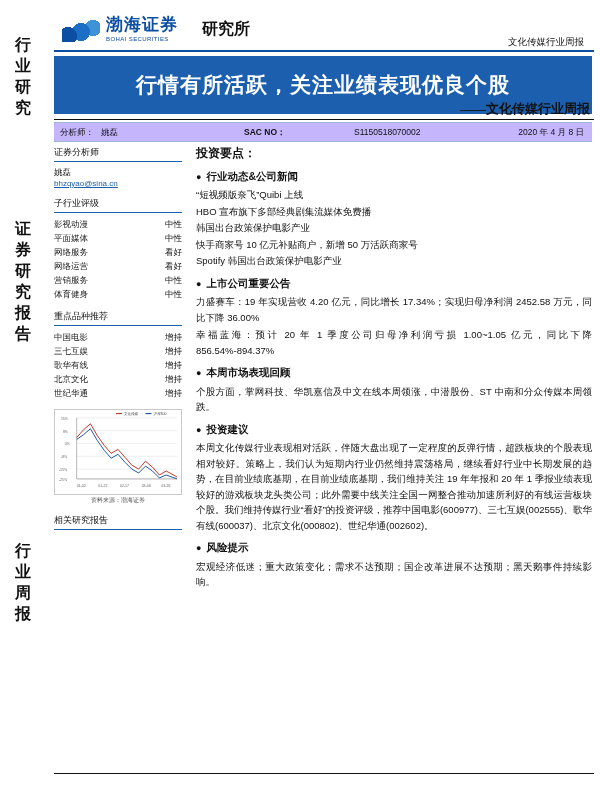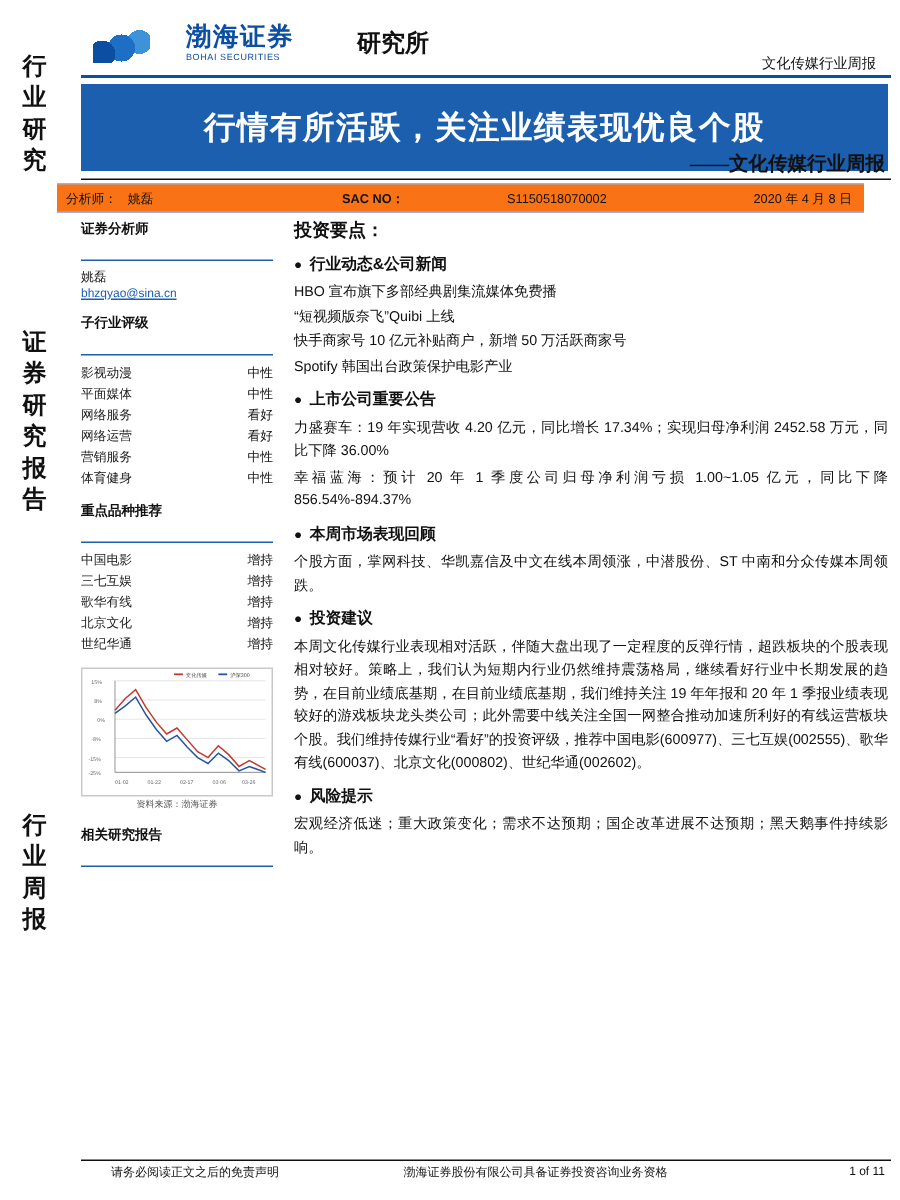--- a/index.html
+++ b/index.html
@@ -29,21 +29,21 @@
   }
   .band-block span{display:block;font-size:16px;line-height:21px;}
   .band-1{top:34px;}
   .band-2{top:218px;}
   .band-3{top:540px;}
 
   
   .header{
     position:absolute;left:46px;top:8px;width:546px;height:46px;
   }
-  .logo-wrap{position:absolute;left:16px;top:4px;display:flex;align-items:center;gap:22px;}
+  .logo-wrap{position:absolute;left:16px;top:4px;display:flex;align-items:center;gap:4px;}
   .logo-mark{
     width:40px;height:34px;position:relative;
   }
   .logo-mark .wave{
     position:absolute;left:0;top:4px;width:38px;height:26px;
     background:
       radial-gradient(circle at 6px 20px, #0b4ea2 0 9px, transparent 9px),
       radial-gradient(circle at 19px 16px, #1c6fc4 0 9px, transparent 9px),
       radial-gradient(circle at 31px 12px, #3e93d8 0 8px, transparent 8px);
   }
@@ -72,38 +72,38 @@
     font-size:21px;font-weight:bold;letter-spacing:1px;
   }
   .subtitle{
     position:absolute;right:10px;top:100px;width:528px;text-align:right;
     font-family:"Liberation Serif", serif;font-size:13px;font-weight:bold;color:#111;
   }
   .sub-rule{position:absolute;left:54px;right:6px;top:119px;height:1px;background:#111;}
 
   
   .analyst-strip{
-    position:absolute;left:38px;top:122px;width:538px;height:18px;
-    background:#f97316;border-top:1px solid #9db6d4;border-bottom:1px solid #9db6d4;
+    position:absolute;left:54px;top:122px;width:538px;height:18px;
+    background:#c4b5fd;border-top:1px solid #9db6d4;border-bottom:1px solid #9db6d4;
     font-size:8.5px;color:#111;
   }
   .analyst-strip div{position:absolute;top:4px;}
   .as-1{left:6px;}
   .as-2{left:190px;font-weight:bold;text-align:right;}
   .as-3{left:300px;}
   .as-4{right:8px;}
 
   
   .infocol{
     position:absolute;left:54px;top:146px;width:128px;
   }
   .ic-section{margin-bottom:9px;}
   .ic-head{
-    font-size:9px;font-weight:bold;color:#111;
-    border-bottom:1px solid #1b5fae;padding-bottom:14px;margin-bottom:4px;
+    font-size:9px;font-weight:normal;color:#111;
+    border-bottom:1px solid #1b5fae;padding-bottom:2px;margin-bottom:4px;
   }
   .ic-line{font-size:8.5px;color:#111;line-height:13px;}
   .ic-link{font-size:8px;color:#1b5fae;text-decoration:underline;word-break:break-all;}
   .ic-row{display:flex;justify-content:space-between;font-size:8.5px;line-height:14px;}
   .ic-row .v{color:#111;}
   .chart-box{
     border:1px solid #c9c9c9;height:84px;position:relative;background:#fff;margin-top:3px;
   }
   .chart-svg{position:absolute;inset:0;}
   .chart-cap{font-size:6px;color:#555;text-align:center;margin-top:1px;}
@@ -295,22 +295,23 @@
     </div>
   </div>
 
   <div class="body">
     <h2>投资要点：</h2>
 
     <div class="bullet">
       <span class="dot">●</span>
       <span>行业动态&amp;公司新闻</span>
     </div>
+    <p class="p">“短视频版奈飞”Quibi 上线</p>
     <p class="p">HBO 宣布旗下多部经典剧集流媒体免费播</p>
-    <p class="p">“短视频版奈飞”Quibi 上线</p>
+    <p class="p">韩国出台政策保护电影产业</p>
     <p class="p">快手商家号 10 亿元补贴商户，新增 50 万活跃商家号</p>
     <p class="p">Spotify 韩国出台政策保护电影产业</p>
 
     <div class="bullet">
       <span class="dot">●</span>
       <span>上市公司重要公告</span>
     </div>
     <p class="para">力盛赛车：19 年实现营收 4.20 亿元，同比增长 17.34%；实现归母净利润 2452.58 万元，同比下降 36.00%</p>
     <p class="para">幸福蓝海：预计 20 年 1 季度公司归母净利润亏损 1.00~1.05 亿元，同比下降 856.54%-894.37%</p>
 
@@ -327,19 +328,14 @@
     <p class="para">本周文化传媒行业表现相对活跃，伴随大盘出现了一定程度的反弹行情，超跌板块的个股表现相对较好。策略上，我们认为短期内行业仍然维持震荡格局，继续看好行业中长期发展的趋势，在目前业绩底基期，在目前业绩底基期，我们维持关注 19 年年报和 20 年 1 季报业绩表现较好的游戏板块龙头类公司；此外需要中线关注全国一网整合推动加速所利好的有线运营板块个股。我们维持传媒行业“看好”的投资评级，推荐中国电影(600977)、三七互娱(002555)、歌华有线(600037)、北京文化(000802)、世纪华通(002602)。</p>
 
     <div class="bullet">
       <span class="dot">●</span>
       <span>风险提示</span>
     </div>
     <p class="para">宏观经济低迷；重大政策变化；需求不达预期；国企改革进展不达预期；黑天鹅事件持续影响。</p>
   </div>
 
   <div class="footer-rule"></div>
-  <div class="footer">
-    <div class="f-left">请务必阅读正文之后的免责声明</div>
-    <div class="f-center">渤海证券股份有限公司具备证券投资咨询业务资格</div>
-    <div class="f-right">1 of 11</div>
-  </div>
 
 </div>
 
 </body></html>

